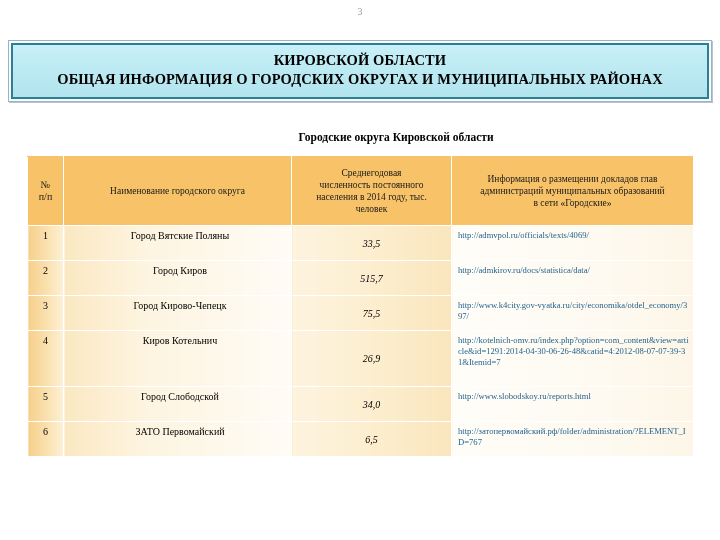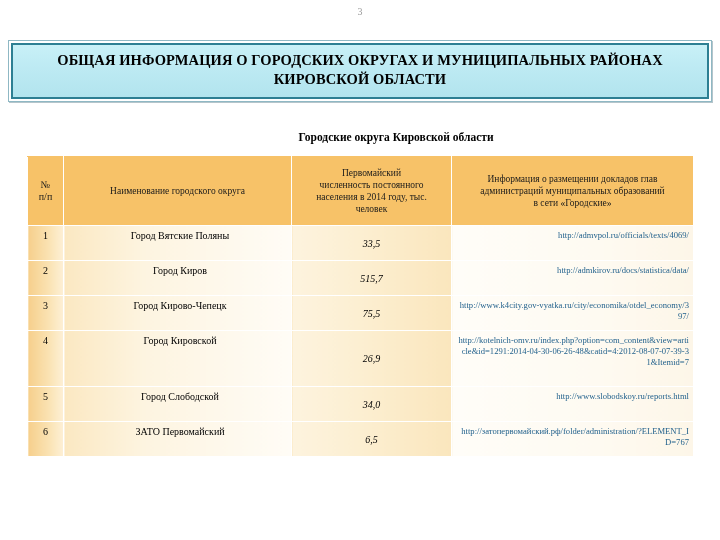--- a/index.html
+++ b/index.html
@@ -128,21 +128,21 @@
     background-image: linear-gradient(to right, #fbe8c2 0%, #fdf4e0 35%, #fffcf6 100%);
   }
   table.info-table td.cell-pop {
     text-align: center;
     vertical-align: middle;
     font-size: 10px;
     background-image: linear-gradient(to right, #fdf3de 0%, #fcefd2 40%, #fae6bd 100%);
     font-style: italic;
   }
   table.info-table td.cell-url {
-    text-align: right;
+    text-align: left;
     vertical-align: top;
     padding-left: 6px;
     background-image: linear-gradient(to right, #fffdf8 0%, #fefaf1 60%, #fdf6e8 100%);
   }
   .url-link {
     color: #1f5f8b;
     font-family: "Liberation Serif", "DejaVu Serif", serif;
     font-size: 8.6px;
     line-height: 11px;
     word-break: break-all;
@@ -152,22 +152,22 @@
   .row-tall td { height: 47px; }
   .row-std td { height: 26px; }
 </style>
 </head>
 <body>
 
 <div class="slide-number">3</div>
 
 <div class="title-banner-outer">
   <div class="title-banner-inner">
+    <span class="title-text">КИРОВСКОЙ ОБЛАСТИ</span>
     <span class="title-text">ОБЩАЯ ИНФОРМАЦИЯ О ГОРОДСКИХ ОКРУГАХ И МУНИЦИПАЛЬНЫХ РАЙОНАХ</span>
-    <span class="title-text">КИРОВСКОЙ ОБЛАСТИ</span>
   </div>
 </div>
 
 <div class="table-caption">Городские округа Кировской области</div>
 
 <div class="table-wrap">
   <table class="info-table">
     <colgroup>
       <col class="c0">
         <col class="c1">
@@ -177,21 +177,21 @@
     <thead>
       <tr>
         <th class="th-num">
           <div>№</div>
           <div>п/п</div>
         </th>
         <th>
           <div>Наименование городского округа</div>
         </th>
         <th>
-          <div>Первомайский</div>
+          <div>Среднегодовая</div>
           <div>численность постоянного</div>
           <div>населения в 2014 году, тыс.</div>
           <div>человек</div>
         </th>
         <th>
           <div>Информация о размещении докладов глав</div>
           <div>администраций муниципальных образований</div>
           <div>в сети «Городские»</div>
         </th>
       </tr>
@@ -216,21 +216,21 @@
       <tr class="row-std">
         <td class="cell-index">3</td>
         <td class="cell-name">Город Кирово-Чепецк</td>
         <td class="cell-pop">75,5</td>
         <td class="cell-url">
           <span class="url-link">http://www.k4city.gov-vyatka.ru/city/economika/otdel_economy/397/</span>
         </td>
       </tr>
       <tr class="row-tall">
         <td class="cell-index">4</td>
-        <td class="cell-name">Город Кировской</td>
+        <td class="cell-name">Киров Котельнич</td>
         <td class="cell-pop">26,9</td>
         <td class="cell-url">
           <span class="url-link">http://kotelnich-omv.ru/index.php?option=com_content&amp;view=article&amp;id=1291:2014-04-30-06-26-48&amp;catid=4:2012-08-07-07-39-31&amp;Itemid=7</span>
         </td>
       </tr>
       <tr class="row-std">
         <td class="cell-index">5</td>
         <td class="cell-name">Город Слободской</td>
         <td class="cell-pop">34,0</td>
         <td class="cell-url">

